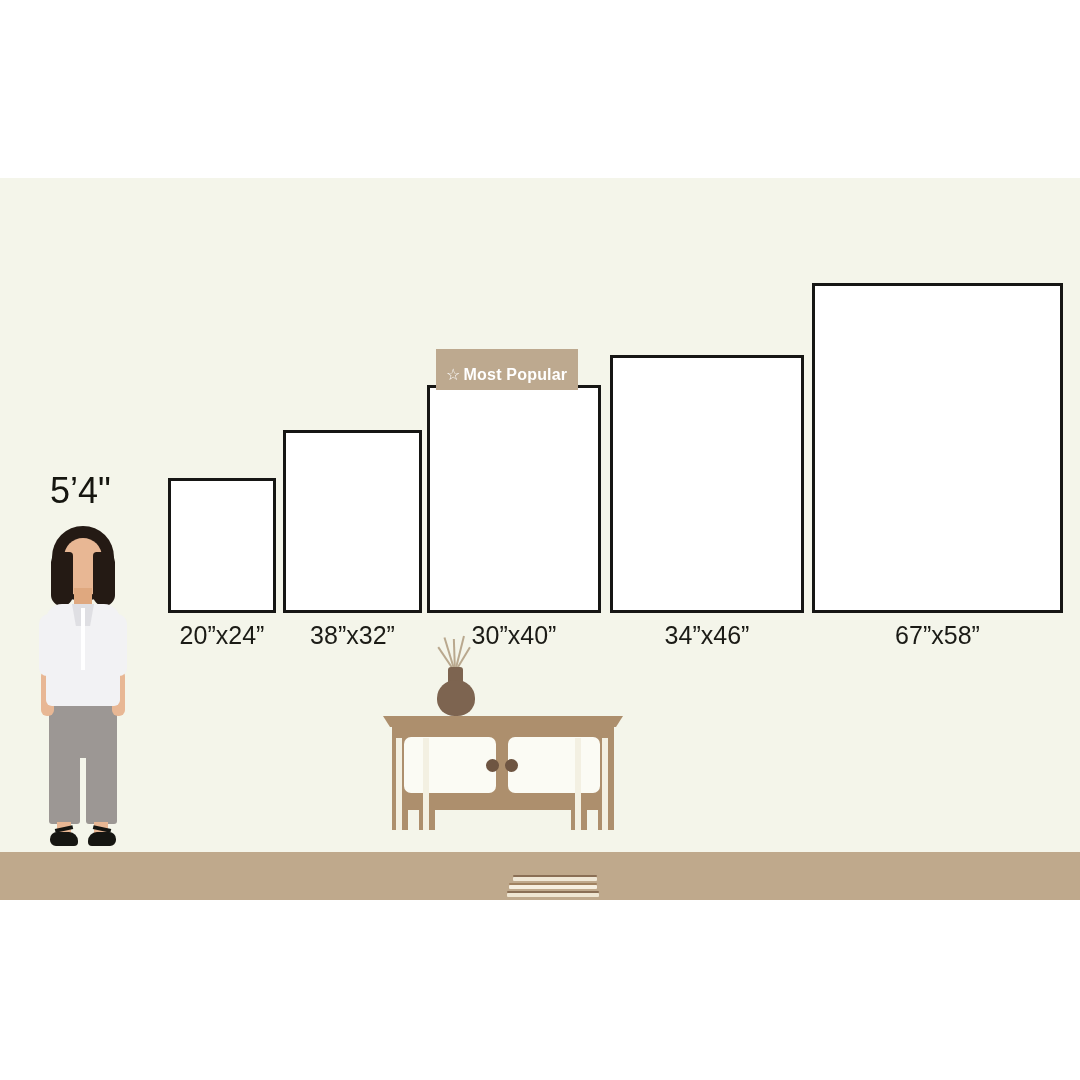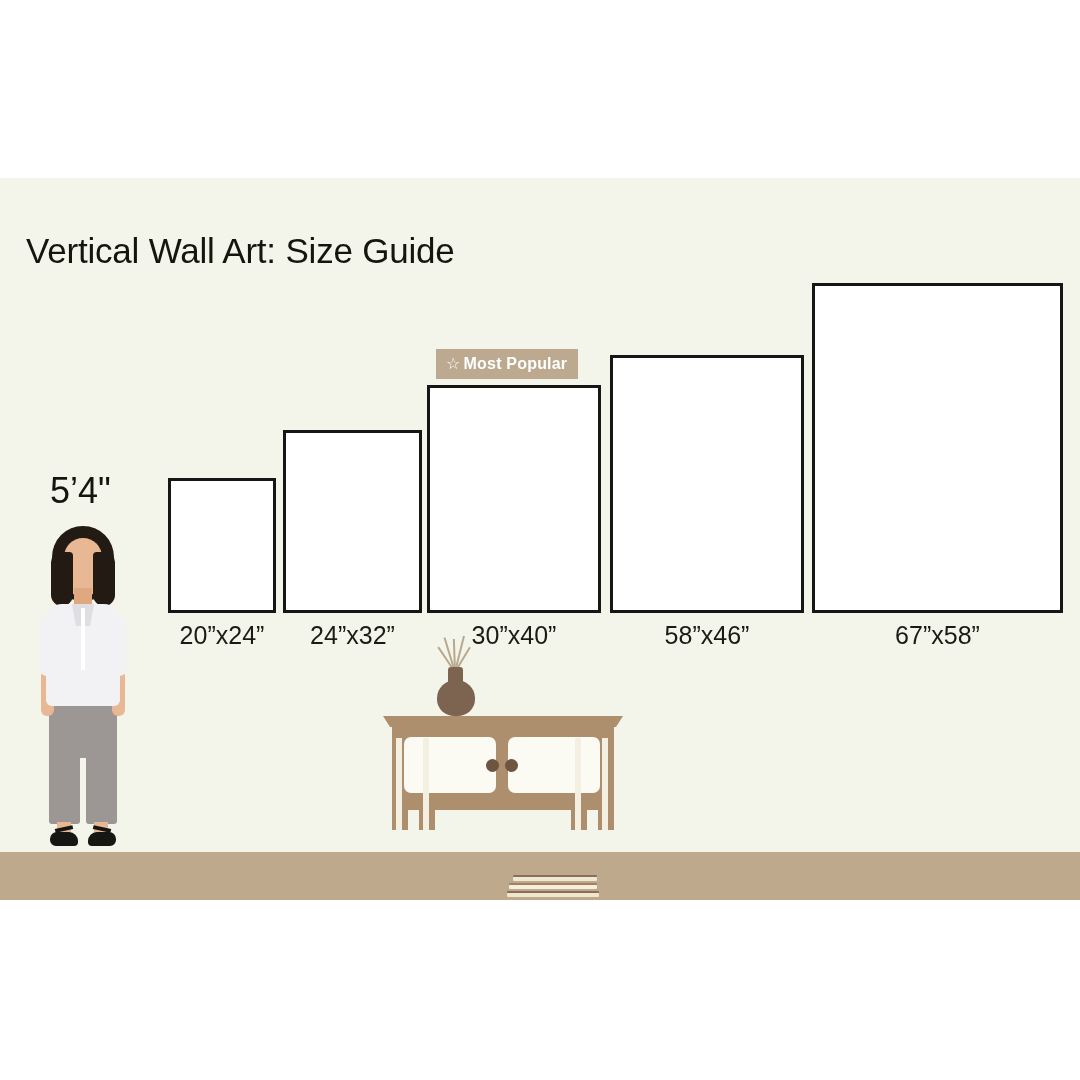--- a/index.html
+++ b/index.html
@@ -72,21 +72,21 @@
     white-space: nowrap;
   }
 
   
   #popular-badge {
     position: absolute;
     background: #bda98f;
     color: #ffffff;
     font-size: 16px;
     font-weight: bold;
-    padding: 5px 11px 6px 10px;
+    padding: 16px 11px 6px 10px;
     white-space: nowrap;
     box-sizing: border-box;
     letter-spacing: 0.2px;
   }
   #popular-badge .star { font-weight: normal; margin-right: 3px; }
 
   
   #person { position: absolute; left: 22px; top: 348px; width: 122px; height: 326px; }
 
   .p-hair-back {
@@ -251,21 +251,20 @@
 </style>
 </head>
 <body>
 
 <div id="top-band"></div>
 
 <div id="scene">
 
   <div id="floor"></div>
 
-  <h1 id="page-title">Vertical Wall Art: Size Guide</h1>
 
   <div id="height-label">5’4"</div>
 
   <div id="person">
     <div class="p-hair-back"></div>
     <div class="p-face"></div>
     <div class="p-hair-l"></div>
     <div class="p-hair-r"></div>
     <div class="p-neck"></div>
     <div class="p-pants"></div>
@@ -285,26 +284,26 @@
     <div class="p-strap-l"></div>
     <div class="p-strap-r"></div>
     <div class="p-shoe-l"></div>
     <div class="p-shoe-r"></div>
   </div>
 
   <div id="frames-layer">
       <div class="frame" style="left: 168px; top: 300px; width: 108px; height: 135px;"></div>
       <div class="size-label" style="left: 168px; width: 108px; top: 443px;">20”x24”</div>
       <div class="frame" style="left: 283px; top: 252px; width: 139px; height: 183px;"></div>
-      <div class="size-label" style="left: 283px; width: 139px; top: 443px;">24”x32”</div>
+      <div class="size-label" style="left: 283px; width: 139px; top: 443px;">38”x32”</div>
       <div class="frame" style="left: 427px; top: 207px; width: 174px; height: 228px;"></div>
       <div class="size-label" style="left: 427px; width: 174px; top: 443px;">30”x40”</div>
       <div id="popular-badge" style="left: 436px; top: 171px;"><span class="star">☆</span><span>Most Popular</span></div>
       <div class="frame" style="left: 610px; top: 177px; width: 194px; height: 258px;"></div>
-      <div class="size-label" style="left: 610px; width: 194px; top: 443px;">58”x46”</div>
+      <div class="size-label" style="left: 610px; width: 194px; top: 443px;">34”x46”</div>
       <div class="frame" style="left: 812px; top: 105px; width: 251px; height: 330px;"></div>
       <div class="size-label" style="left: 812px; width: 251px; top: 443px;">67”x58”</div>
     </div>
 
   <div id="console-table">
     <div class="t-body"></div>
     <div class="t-leg t-leg-1"></div>
     <div class="t-leg t-leg-2"></div>
     <div class="t-leg t-leg-3"></div>
     <div class="t-leg t-leg-4"></div>

